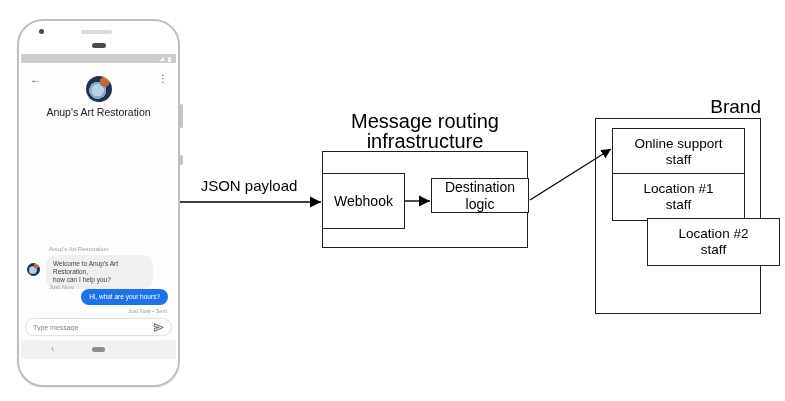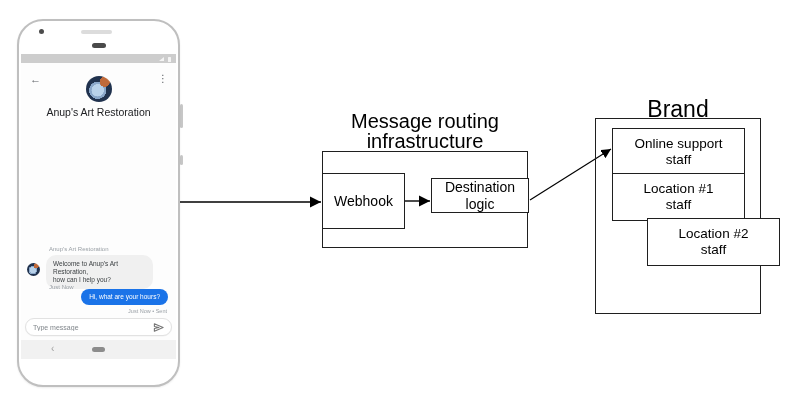--- a/index.html
+++ b/index.html
@@ -13,21 +13,21 @@
           text-align:center; }
   .routing-outer { left:322px; top:151px; width:206px; height:97px; background:transparent; }
   .webhook-box   { left:322px; top:173px; width:83px;  height:56px; font-size:14px; }
   .dest-box      { left:431px; top:178px; width:98px;  height:35px; font-size:14px; line-height:17px; }
   .brand-outer   { left:595px; top:118px; width:166px; height:196px; background:transparent; }
   .brand-box     { left:612px; width:133px; height:48px; font-size:13.5px; line-height:16.5px; }
 
   .diagram-label { position:absolute; text-align:center; color:#000; }
   .payload-label { left:188px; top:177px; width:122px; font-size:15px; }
   .routing-title { left:320px; top:111px; width:210px; font-size:20px; line-height:20px; }
-  .brand-title   { left:595px; top:96px;  width:166px; font-size:23px; }
+  .brand-title   { left:595px; top:96px;  width:166px; font-size:19px;text-align:right; }
 
   
   .phone { position:absolute; left:17px; top:19px; width:163px; height:368px;
            background:#fff; border:2px solid #bfbfbf; border-radius:26px;
            box-shadow:0 1px 2px rgba(0,0,0,0.08); }
   .side-btn { position:absolute; background:#c7c7c7; border-radius:2px; width:3px; }
   .side-btn.vol { left:180px; top:104px; height:24px; }
   .side-btn.pwr { left:180px; top:155px; height:10px; }
 
   .camera-dot { position:absolute; left:20px; top:8px; width:5px; height:5px;
@@ -148,20 +148,21 @@
     <defs>
       <marker id="arw" markerWidth="9" markerHeight="8" refX="8" refY="4" orient="auto">
         <path d="M0,0 L8,4 L0,8 z" fill="#000"></path>
       </marker>
     </defs>
     <line x1="180" y1="202" x2="321" y2="202" stroke="#000" stroke-width="1.4" marker-end="url(#arw)"></line>
     <line x1="405" y1="201" x2="430" y2="201" stroke="#000" stroke-width="1.4" marker-end="url(#arw)"></line>
     <line x1="530" y1="200" x2="611" y2="149" stroke="#000" stroke-width="1.2" marker-end="url(#arw)"></line>
   </svg>
 
+  <div class="diagram-label payload-label">JSON payload</div>
 
   <div class="diagram-label routing-title">
     <span>Message routing</span><br>
     <span>infrastructure</span>
   </div>
 
   <div class="diagram-label brand-title">Brand</div>
 
   <div class="dbox routing-outer"></div>
 

